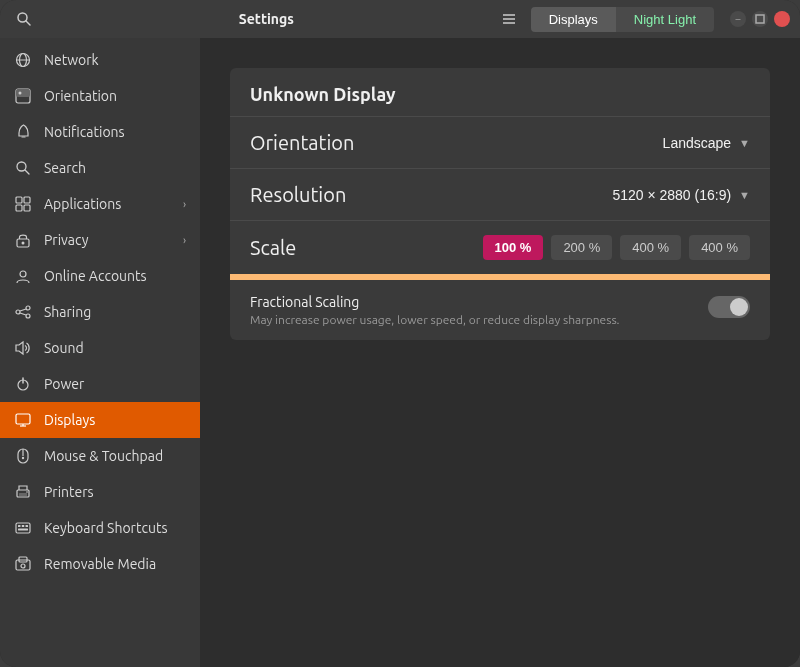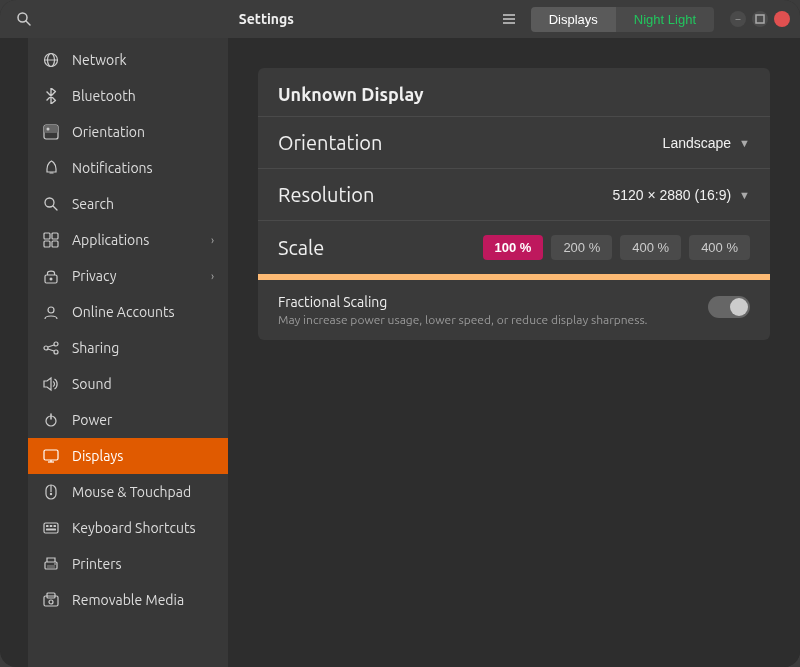--- a/index.html
+++ b/index.html
@@ -68,21 +68,21 @@
       gap: 0;
       background: #3c3c3c;
       border-radius: 4px;
       overflow: hidden;
     }
 
     .tab {
       padding: 5px 18px;
       font-size: 13px;
       cursor: pointer;
-      color: #22c55e;
+      color: #86efac;
       background: #4a4a4a;
       border: none;
       outline: none;
     }
 
     .tab.active {
       background: #5a5a5a;
       color: #fff;
     }
 
@@ -107,21 +107,20 @@
     }
 
     .win-btn.minimize { background: #4a4a4a; color: #aaa; }
     .win-btn.maximize { background: #4a4a4a; color: #aaa; }
     .win-btn.close { background: #e05050; }
 
     .main-area {
       display: flex;
       flex: 1;
       overflow: hidden;
-      margin-left: 28px;
     }
 
     .sidebar {
       width: 200px;
       background: #383838;
       flex-shrink: 0;
       overflow-y: auto;
       padding: 4px 0;
     }
 
@@ -319,28 +318,20 @@
         <span class="icon">
           <svg width="16" height="16" viewBox="0 0 16 16" fill="none">
             <circle cx="8" cy="8" r="6.5" stroke="#ccc" stroke-width="1.2"></circle>
             <ellipse cx="8" cy="8" rx="3.5" ry="6.5" stroke="#ccc" stroke-width="1.2"></ellipse>
             <line x1="1.5" y1="8" x2="14.5" y2="8" stroke="#ccc" stroke-width="1.2"></line>
           </svg>
         </span>
         <span>Network</span>
       </div>
 
-      <div class="sidebar-item">
-        <span class="icon">
-          <svg width="14" height="16" viewBox="0 0 14 18" fill="none">
-            <polyline points="2,4 12,14 7,18 7,0 12,4 2,14" stroke="#ccc" stroke-width="1.5" fill="none" stroke-linejoin="round"></polyline>
-          </svg>
-        </span>
-        <span>Bluetooth</span>
-      </div>
 
       <div class="sidebar-item">
         <span class="icon">
           <svg width="16" height="16" viewBox="0 0 16 16" fill="none">
             <rect x="1" y="1" width="14" height="14" rx="2" stroke="#ccc" stroke-width="1.2"></rect>
             <rect x="1" y="1" width="14" height="8" rx="2" fill="#666"></rect>
             <circle cx="5" cy="5" r="1.5" fill="#ccc"></circle>
           </svg>
         </span>
         <span>Orientation</span>
@@ -449,45 +440,45 @@
 
       <div class="sidebar-item">
         <span class="icon">
           <svg width="12" height="16" viewBox="0 0 12 16" fill="none">
             <rect x="1" y="1" width="10" height="14" rx="5" stroke="#ccc" stroke-width="1.2"></rect>
             <line x1="6" y1="1" x2="6" y2="8" stroke="#ccc" stroke-width="1.2"></line>
             <circle cx="6" cy="10" r="1.2" fill="#ccc"></circle>
           </svg>
         </span>
         <span>Mouse &amp; Touchpad</span>
+      </div>
+
+      <div class="sidebar-item">
+        <span class="icon">
+          <svg width="16" height="16" viewBox="0 0 16 16" fill="none">
+            <rect x="2" y="6" width="12" height="7" rx="1" stroke="#ccc" stroke-width="1.2"></rect>
+            <path d="M4 6 L4 2 L12 2 L12 6" stroke="#ccc" stroke-width="1.2" fill="none"></path>
+            <rect x="4" y="9" width="8" height="3" rx="0.5" fill="#666"></rect>
+            <circle cx="12" cy="8" r="0.8" fill="#ccc"></circle>
+          </svg>
+        </span>
+        <span>Printers</span>
       </div>
 
       <div class="sidebar-item">
         <span class="icon">
           <svg width="16" height="12" viewBox="0 0 16 12" fill="none">
             <rect x="1" y="1" width="14" height="10" rx="1.5" stroke="#ccc" stroke-width="1.2"></rect>
             <rect x="3" y="3" width="2.5" height="2" rx="0.5" fill="#ccc"></rect>
             <rect x="6.75" y="3" width="2.5" height="2" rx="0.5" fill="#ccc"></rect>
             <rect x="10.5" y="3" width="2.5" height="2" rx="0.5" fill="#ccc"></rect>
             <rect x="3" y="6.5" width="10" height="2" rx="0.5" fill="#ccc"></rect>
           </svg>
         </span>
         <span>Keyboard Shortcuts</span>
-      </div>
-
-      <div class="sidebar-item">
-        <span class="icon">
-          <svg width="16" height="16" viewBox="0 0 16 16" fill="none">
-            <rect x="2" y="6" width="12" height="7" rx="1" stroke="#ccc" stroke-width="1.2"></rect>
-            <path d="M4 6 L4 2 L12 2 L12 6" stroke="#ccc" stroke-width="1.2" fill="none"></path>
-            <rect x="4" y="9" width="8" height="3" rx="0.5" fill="#666"></rect>
-            <circle cx="12" cy="8" r="0.8" fill="#ccc"></circle>
-          </svg>
-        </span>
-        <span>Printers</span>
       </div>
 
       <div class="sidebar-item">
         <span class="icon">
           <svg width="16" height="16" viewBox="0 0 16 16" fill="none">
             <rect x="1" y="4" width="14" height="10" rx="1.5" stroke="#ccc" stroke-width="1.2"></rect>
             <rect x="4" y="1" width="8" height="5" rx="1" stroke="#ccc" stroke-width="1.2"></rect>
             <circle cx="8" cy="10" r="2" stroke="#ccc" stroke-width="1.2"></circle>
           </svg>
         </span>

